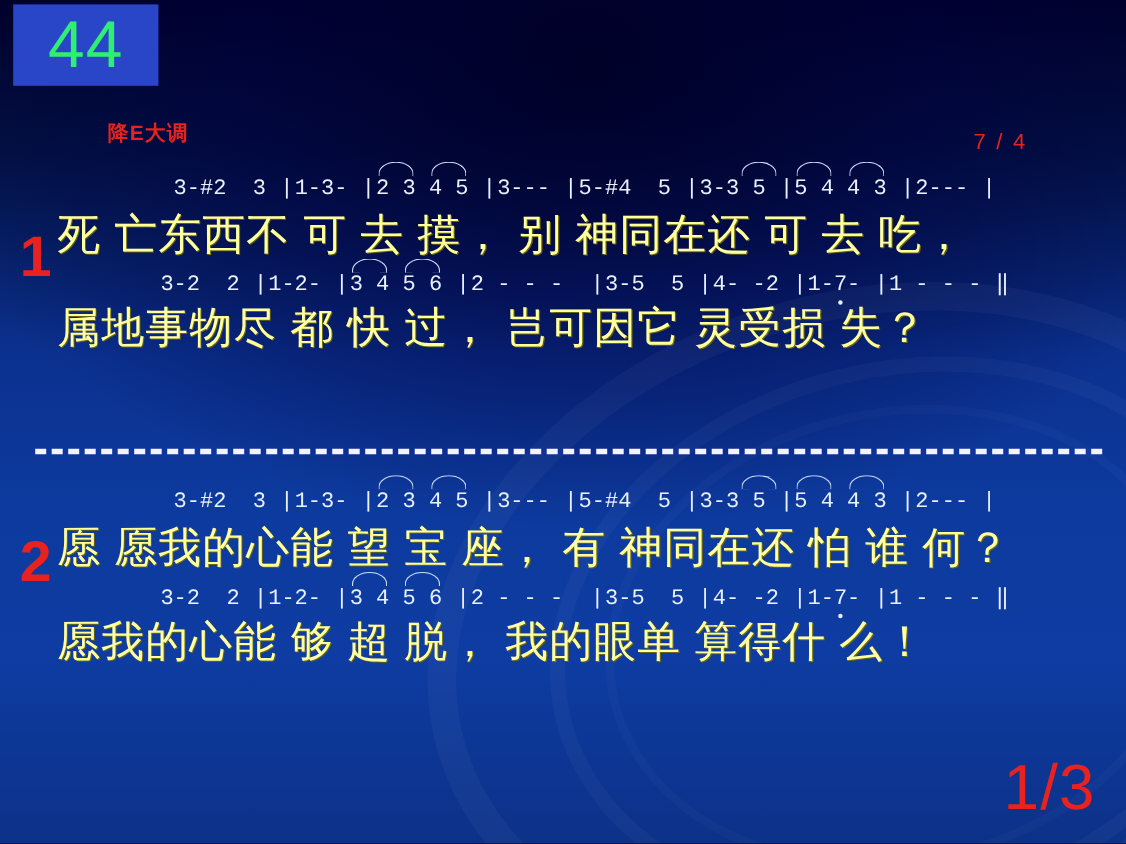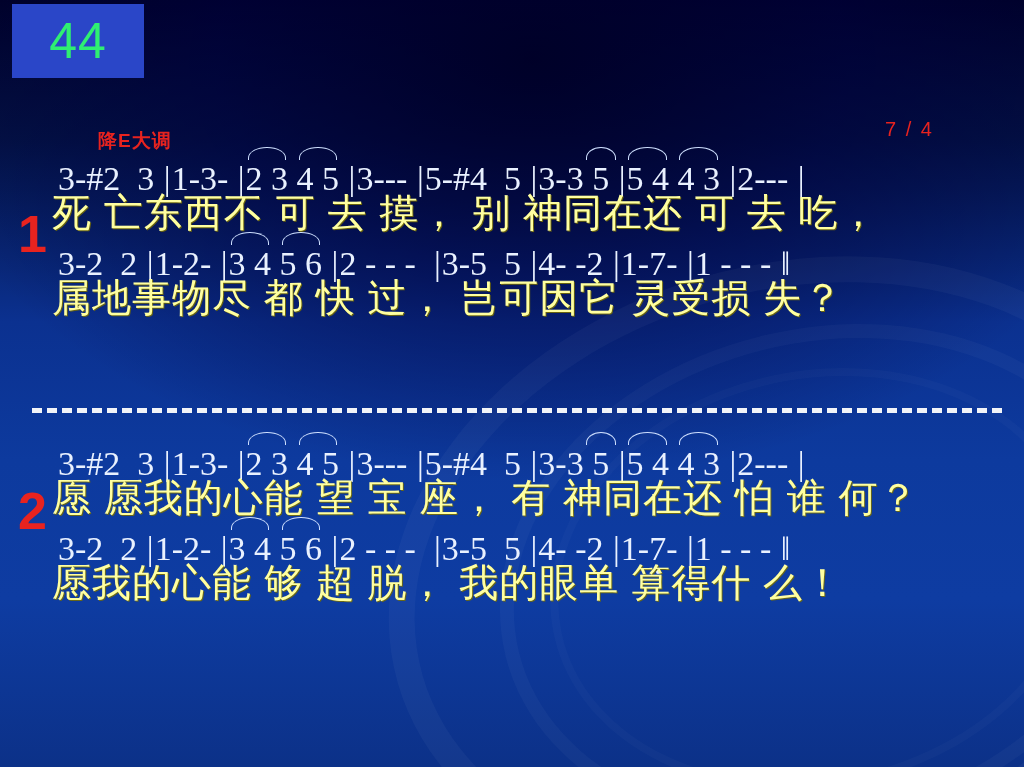--- a/index.html
+++ b/index.html
@@ -39,21 +39,21 @@
     top: 4px;
     width: 132px;
     height: 74px;
     background: #2a46c8;
     display: flex;
     align-items: center;
     justify-content: center;
   }
   #badge .num {
     color: #2fef72;
-    font-size: 50px;
+    font-size: 60px;
     font-weight: 400;
     line-height: 1;
     letter-spacing: 1px;
     text-align: right;
   }
 
   #title {
     position: absolute;
     left: 0; right: 0;
     top: 50px;
@@ -61,21 +61,21 @@
     color: #ffff00;
     font-size: 56px;
     font-weight: bold;
     letter-spacing: 4px;
     text-shadow: 1px 1px 0 #6a6a00;
   }
 
   #key-sig {
     position: absolute;
     left: 98px;
-    top: 128px;
+    top: 108px;
     color: #e8231f;
     font-size: 19px;
     font-weight: bold;
     letter-spacing: 1px;
   }
 
   #time-sig {
     position: absolute;
     right: 90px;
     top: 118px;
@@ -102,26 +102,27 @@
 
   .staff-row { position: relative; height: 48px; }
   .staff-row.second { margin-top: 37px; }
 
   .notes {
     position: absolute;
     left: 58px;
     right: 18px;
     top: 0;
     color: #e9f1ff;
-    font-family: Liberation Serif, serif;
-    font-size: 34px;
+    font-family: Liberation Mono, monospace;
+    font-size: 20px;
     white-space: nowrap;
     letter-spacing: 0px;
     display: flex;
     align-items: flex-end;
+    justify-content: center;
   }
   .notes .grp { position: relative; display: inline-block; white-space: pre; }
   
   .notes .slur {
     position: absolute;
     left: 2px;
     right: 2px;
     top: -13px;
     height: 12px;
     border: 1.6px solid #cfe0ff;
@@ -302,14 +303,15 @@
           <span class="grp bar">|</span>
           <span class="grp"><span>1</span><span>-</span><span class="oct-low">7</span><span>-</span><span> </span></span>
           <span class="grp bar">|</span>
           <span class="grp">1 - - - </span>
           <span class="grp bar">‖</span>
         </div>
       <div class="lyrics">愿我的心能  够  超  脱，      我的眼单  算得什  么！</div>
     </div>
   </div>
 
+  <div id="page-indicator">1/3</div>
 
 </div>
 
 </body></html>

